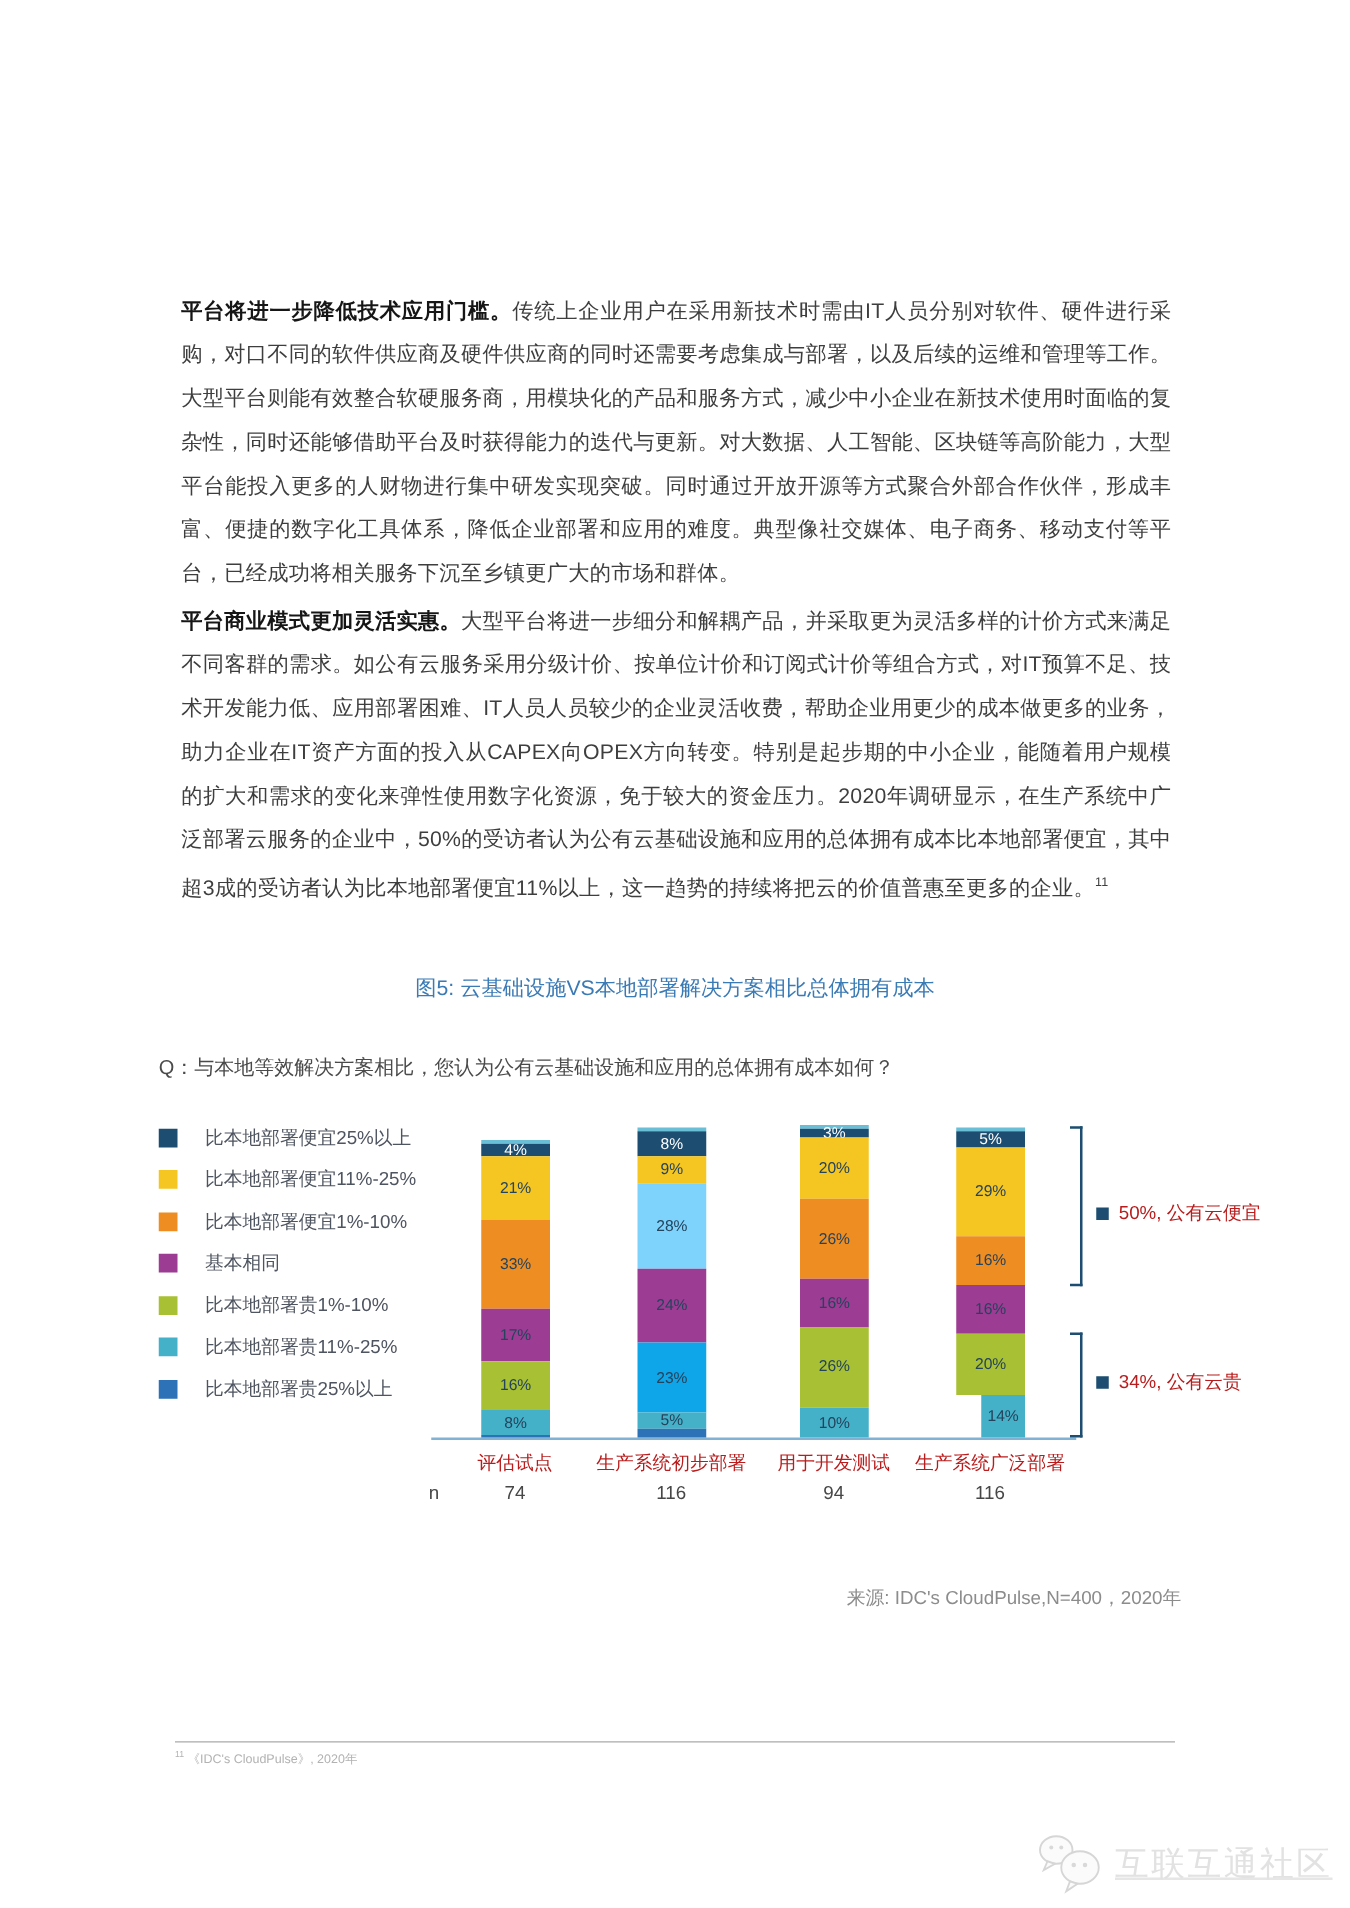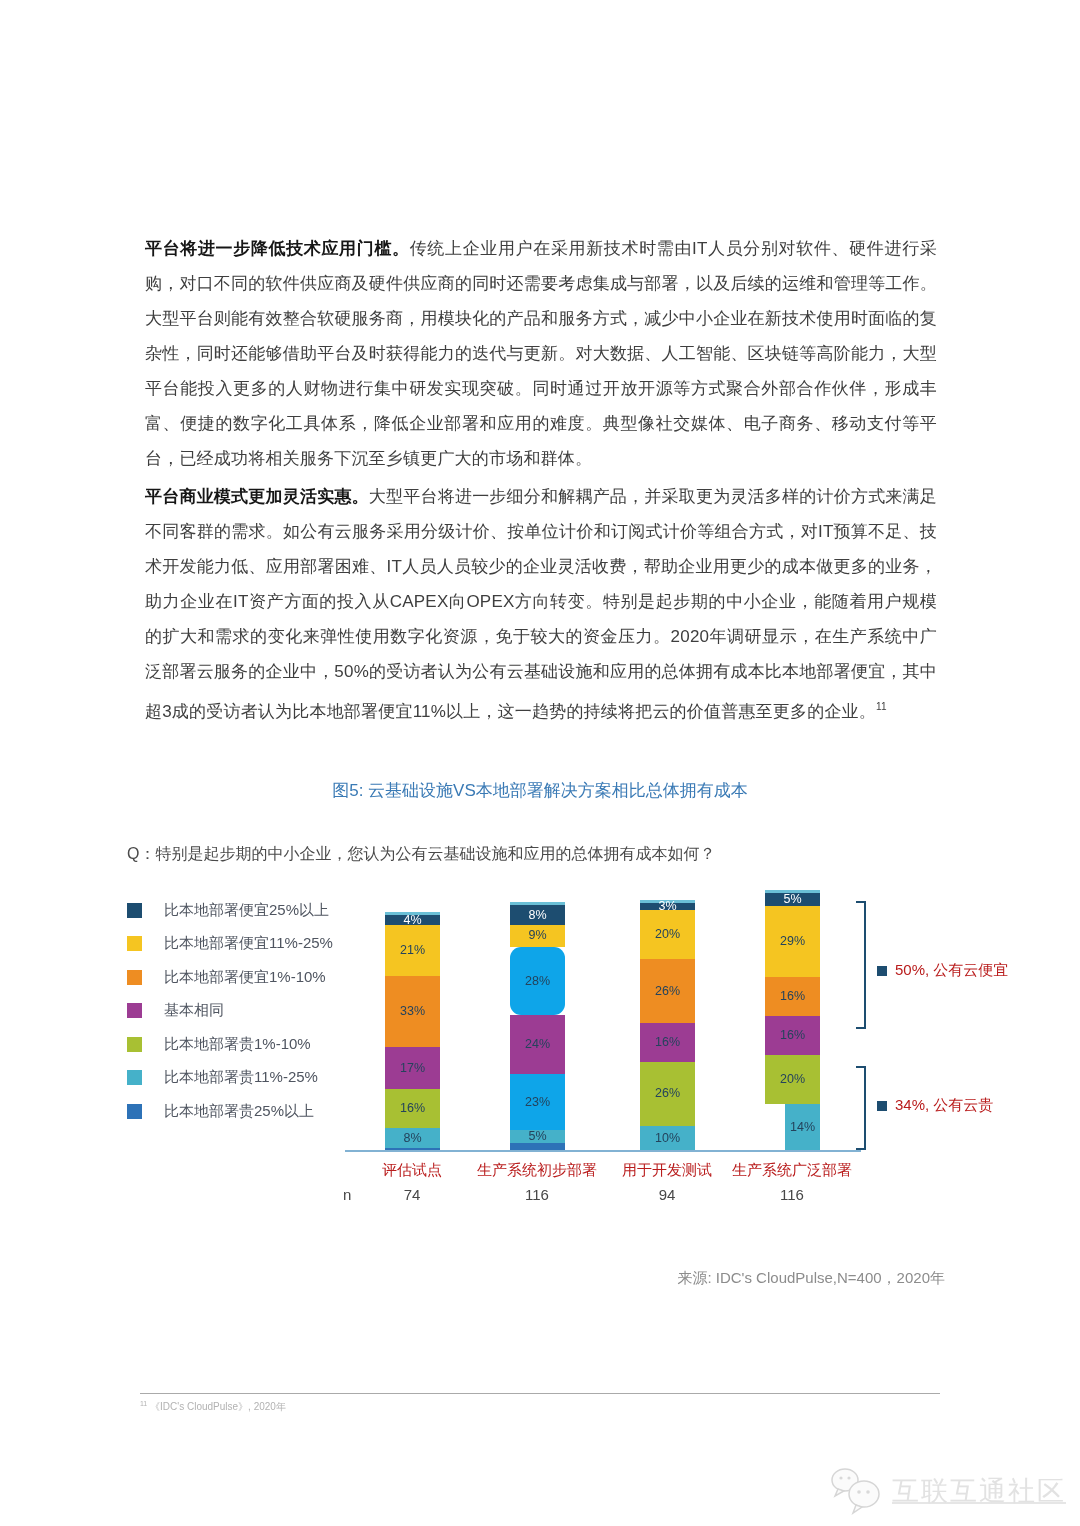--- a/index.html
+++ b/index.html
@@ -73,21 +73,21 @@
   <section class="para" id="para1">
     <span class="lead">平台将进一步降低技术应用门槛。</span><span>传统上企业用户在采用新技术时需由IT人员分别对软件、硬件进行采购，对口不同的软件供应商及硬件供应商的同时还需要考虑集成与部署，以及后续的运维和管理等工作。大型平台则能有效整合软硬服务商，用模块化的产品和服务方式，减少中小企业在新技术使用时面临的复杂性，同时还能够借助平台及时获得能力的迭代与更新。对大数据、人工智能、区块链等高阶能力，大型平台能投入更多的人财物进行集中研发实现突破。同时通过开放开源等方式聚合外部合作伙伴，形成丰富、便捷的数字化工具体系，降低企业部署和应用的难度。典型像社交媒体、电子商务、移动支付等平台，已经成功将相关服务下沉至乡镇更广大的市场和群体。</span>
   </section>
 
   <section class="para" id="para2">
     <span class="lead">平台商业模式更加灵活实惠。</span><span>大型平台将进一步细分和解耦产品，并采取更为灵活多样的计价方式来满足不同客群的需求。如公有云服务采用分级计价、按单位计价和订阅式计价等组合方式，对IT预算不足、技术开发能力低、应用部署困难、IT人员人员较少的企业灵活收费，帮助企业用更少的成本做更多的业务，助力企业在IT资产方面的投入从CAPEX向OPEX方向转变。特别是起步期的中小企业，能随着用户规模的扩大和需求的变化来弹性使用数字化资源，免于较大的资金压力。2020年调研显示，在生产系统中广泛部署云服务的企业中，50%的受访者认为公有云基础设施和应用的总体拥有成本比本地部署便宜，其中超3成的受访者认为比本地部署便宜11%以上，这一趋势的持续将把云的价值普惠至更多的企业。</span><sup>11</sup>
   </section>
 
   <h3 class="fig-title">图5: 云基础设施VS本地部署解决方案相比总体拥有成本</h3>
 
-  <div class="question">Q：特别是起步期的中小企业，您认为公有云基础设施和应用的总体拥有成本如何？</div>
+  <div class="question">Q：与本地等效解决方案相比，您认为公有云基础设施和应用的总体拥有成本如何？</div>
 
   <div class="legend" id="legend">
       <div class="legend-row">
         <span class="swatch" style="background: rgb(29, 77, 112);"></span>
         <span class="legend-label">比本地部署便宜25%以上</span>
       </div>
       <div class="legend-row">
         <span class="swatch" style="background: rgb(245, 197, 33);"></span>
         <span class="legend-label">比本地部署便宜11%-25%</span>
       </div>
@@ -137,21 +137,21 @@
         <div class="seg" style="height: 2.45px; background: rgb(45, 114, 183);"></div>
       </div>
       <div class="bar" style="left: 165px;">
         <div class="bar-cap"></div>
         <div class="seg" style="height: 19.6px; background: rgb(29, 77, 112);">
           <span class="seg-label light">8%</span>
         </div>
         <div class="seg" style="height: 22.05px; background: rgb(245, 197, 33);">
           <span class="seg-label">9%</span>
         </div>
-        <div class="seg" style="height: 68.6px; background: #0ea5e9; border-radius: 11px;">
+        <div class="seg" style="height: 68.6px; background: #7dd3fc;">
           <span class="seg-label">28%</span>
         </div>
         <div class="seg" style="height: 58.8px; background: rgb(156, 60, 147);">
           <span class="seg-label">24%</span>
         </div>
         <div class="seg" style="height: 56.35px; background: #0ea5e9;">
           <span class="seg-label">23%</span>
         </div>
         <div class="seg" style="height: 12.25px; background: rgb(69, 177, 201);">
           <span class="seg-label">5%</span>
@@ -189,21 +189,21 @@
         </div>
         <div class="seg" style="height: 39.2px; background: rgb(238, 141, 34);">
           <span class="seg-label">16%</span>
         </div>
         <div class="seg" style="height: 39.2px; background: rgb(156, 60, 147);">
           <span class="seg-label">16%</span>
         </div>
         <div class="seg" style="height: 49px; background: rgb(168, 192, 51);">
           <span class="seg-label">20%</span>
         </div>
-        <div class="seg" style="height: 46px; background: rgb(69, 177, 201); margin-left: 20px;">
+        <div class="seg" style="height: 34px; background: rgb(69, 177, 201); margin-left: 20px;">
           <span class="seg-label">14%</span>
         </div>
       </div>
     </div>
 
   <div id="xlabels">
       <span class="xlabel" style="left: 322px;">评估试点</span>
       <span class="xlabel" style="left: 447px;">生产系统初步部署</span>
       <span class="xlabel" style="left: 577px;">用于开发测试</span>
       <span class="xlabel" style="left: 702px;">生产系统广泛部署</span>

